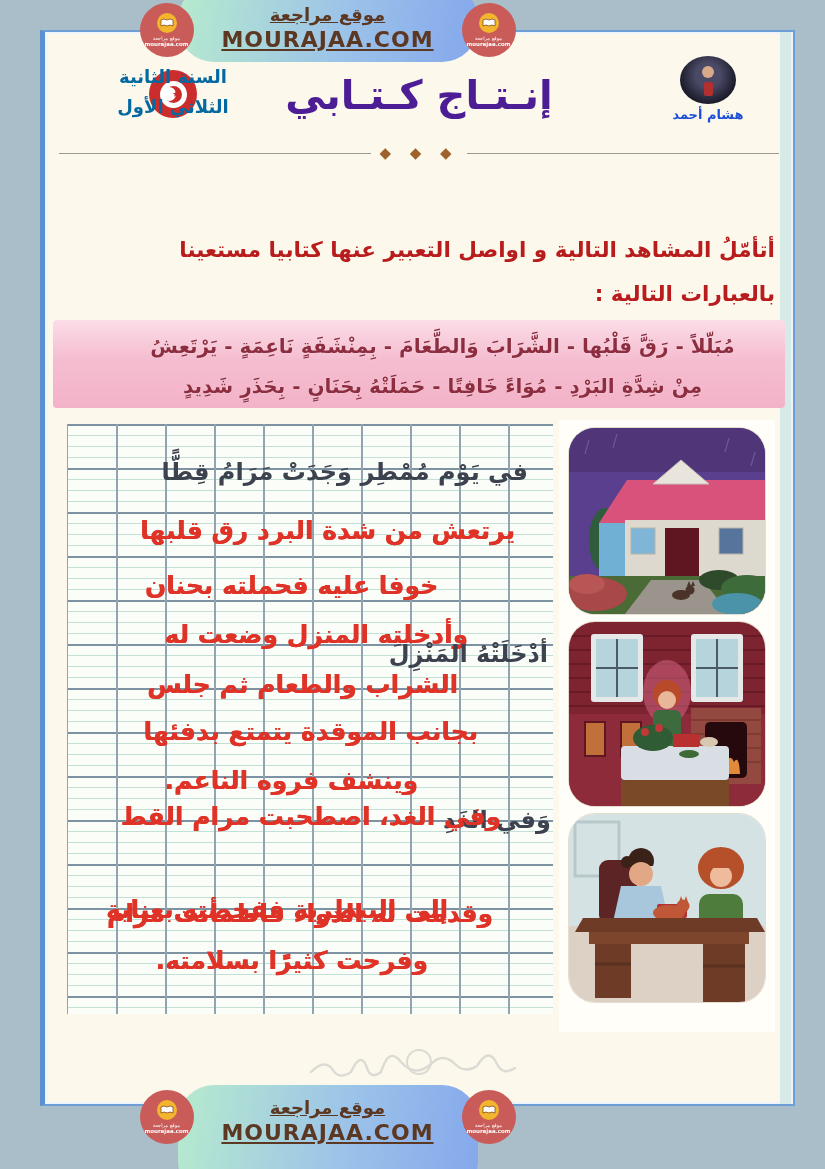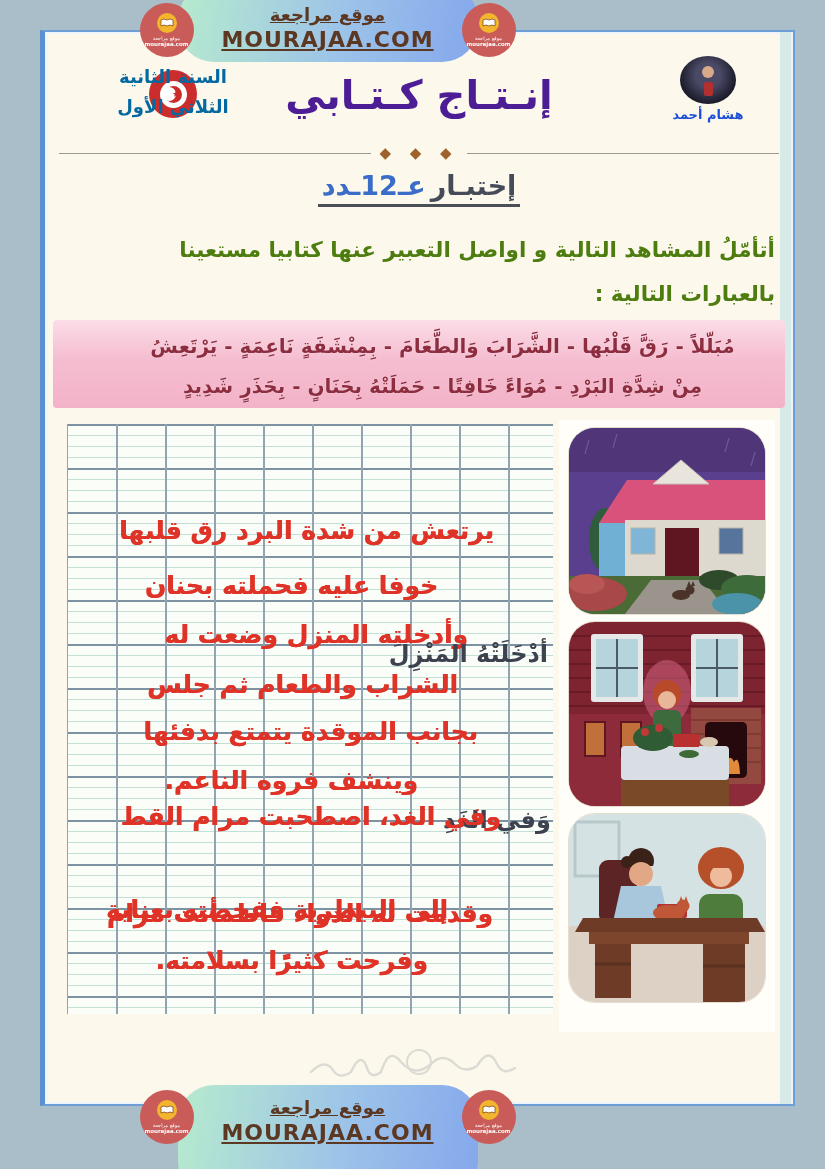--- a/index.html
+++ b/index.html
@@ -58,21 +58,21 @@
   .hdr-author{margin-top:3px;font-size:13px;font-weight:bold;color:#1d4ed8;direction:rtl;}
   .divider{position:absolute;left:14px;right:14px;top:112px;display:flex;align-items:center;z-index:1;}
   .divider::before,.divider::after{content:"";flex:1;border-top:1.6px solid #9b9b93;}
   .divider .orn{color:#a0622d;font-size:15px;letter-spacing:7px;padding:0 8px;}
   
   .exam-title{position:absolute;left:0;right:0;top:138px;text-align:center;direction:rtl;}
   .exam-title .wrap{display:inline-block;border-bottom:3px solid #4a4f58;padding:0 4px 3px;}
   .exam-title .p1{font-size:27px;font-weight:bold;color:#454b57;}
   .exam-title .p2{font-size:27px;font-weight:bold;color:#3a6cc8;}
   .instruction{position:absolute;left:18px;right:18px;top:196px;direction:rtl;text-align:right;
-    font-size:21.5px;font-weight:bold;color:#4d7c0f;line-height:44px;}
+    font-size:21.5px;font-weight:bold;color:#b91c1c;line-height:44px;}
   .phrases{position:absolute;left:8px;right:8px;top:288px;height:88px;border-radius:4px;
     background:linear-gradient(#fbdde7 0%,#f5bdd0 45%,#f3b2c8 100%);
     direction:rtl;text-align:center;padding-top:6px;box-sizing:border-box;}
   .phrases .ln{font-size:20px;font-weight:bold;color:#8e2c40;line-height:40px;text-shadow:0 0 1px #ffffff;padding-left:47px;}
   
   .paper{
     position:absolute;left:22px;top:392px;width:486px;height:590px;
     background-color:#fbfdf9;
     background-image:
       repeating-linear-gradient(to right, #93a3b0 0 1.5px, transparent 1.5px 49px),
@@ -114,39 +114,34 @@
       <div class="oval-face"></div>
         <div class="oval-red"></div>
     </div>
     <div class="hdr-author">هشام أحمد</div>
   </div>
 
   <div class="divider">
     <span class="orn">◆ ◆ ◆</span>
   </div>
 
-  <div class="exam-title">
-    <span class="wrap">
-      <span class="p1">إختبـار</span>
-      <span class="p2">عـ12ـدد</span>
-    </span>
-  </div>
 
   <div class="instruction">
     <div>أتأمّلُ المشاهد التالية و اواصل التعبير عنها كتابيا مستعينا</div>
     <div>بالعبارات التالية :</div>
   </div>
 
   <div class="phrases">
     <div class="ln">مُبَلّلاً - رَقَّ قَلْبُها - الشَّرَابَ وَالطَّعَامَ - بِمِنْشَفَةٍ نَاعِمَةٍ - يَرْتَعِشُ</div>
     <div class="ln">مِنْ شِدَّةِ البَرْدِ - مُوَاءً خَافِتًا - حَمَلَتْهُ بِحَنَانٍ - بِحَذَرٍ شَدِيدٍ</div>
   </div>
 
   <div class="paper">
-    <div class="rline" style="top:92px;right:59px;">يرتعش من شدة البرد رق قلبها</div>
+    <div class="pline" style="top:34px;right:25px;">في يَوْم مُمْطِر وَجَدَتْ مَرَامُ قِطًّا</div>
+    <div class="rline" style="top:92px;right:38px;">يرتعش من شدة البرد رق قلبها</div>
     <div class="rline" style="top:147px;right:115px;">خوفا عليه فحملته بحنان</div>
     <div class="rline" style="top:196px;right:85px;margin-left:43px;">وأدخلته المنزل وضعت له</div>
     <div class="pline" style="top:216px;right:5px;">أدْخَلَتْهُ المَنْزِلَ</div>
     <div class="rline" style="top:246px;right:95px;margin-left:24px;">الشراب والطعام ثم جلس</div>
     <div class="rline" style="top:293px;right:75px;">بجانب الموقدة يتمتع بدفئها</div>
     <div class="rline" style="top:342px;right:135px;">وينشف فروه الناعم.</div>
     <div class="pline" style="top:382px;right:2px;">وَفي الغَدِ</div>
     <div class="rline" style="top:378px;right:52px;">وفي الغد، اصطحبت مرام القط</div>
     <div class="rline" style="top:427px;right:105px;margin-top:44px;">إلى البيطرية ففحصته بعناية</div>
     <div class="rline" style="top:475px;right:60px;">وقدمت له الدواء فاطمأنت مرام</div>

